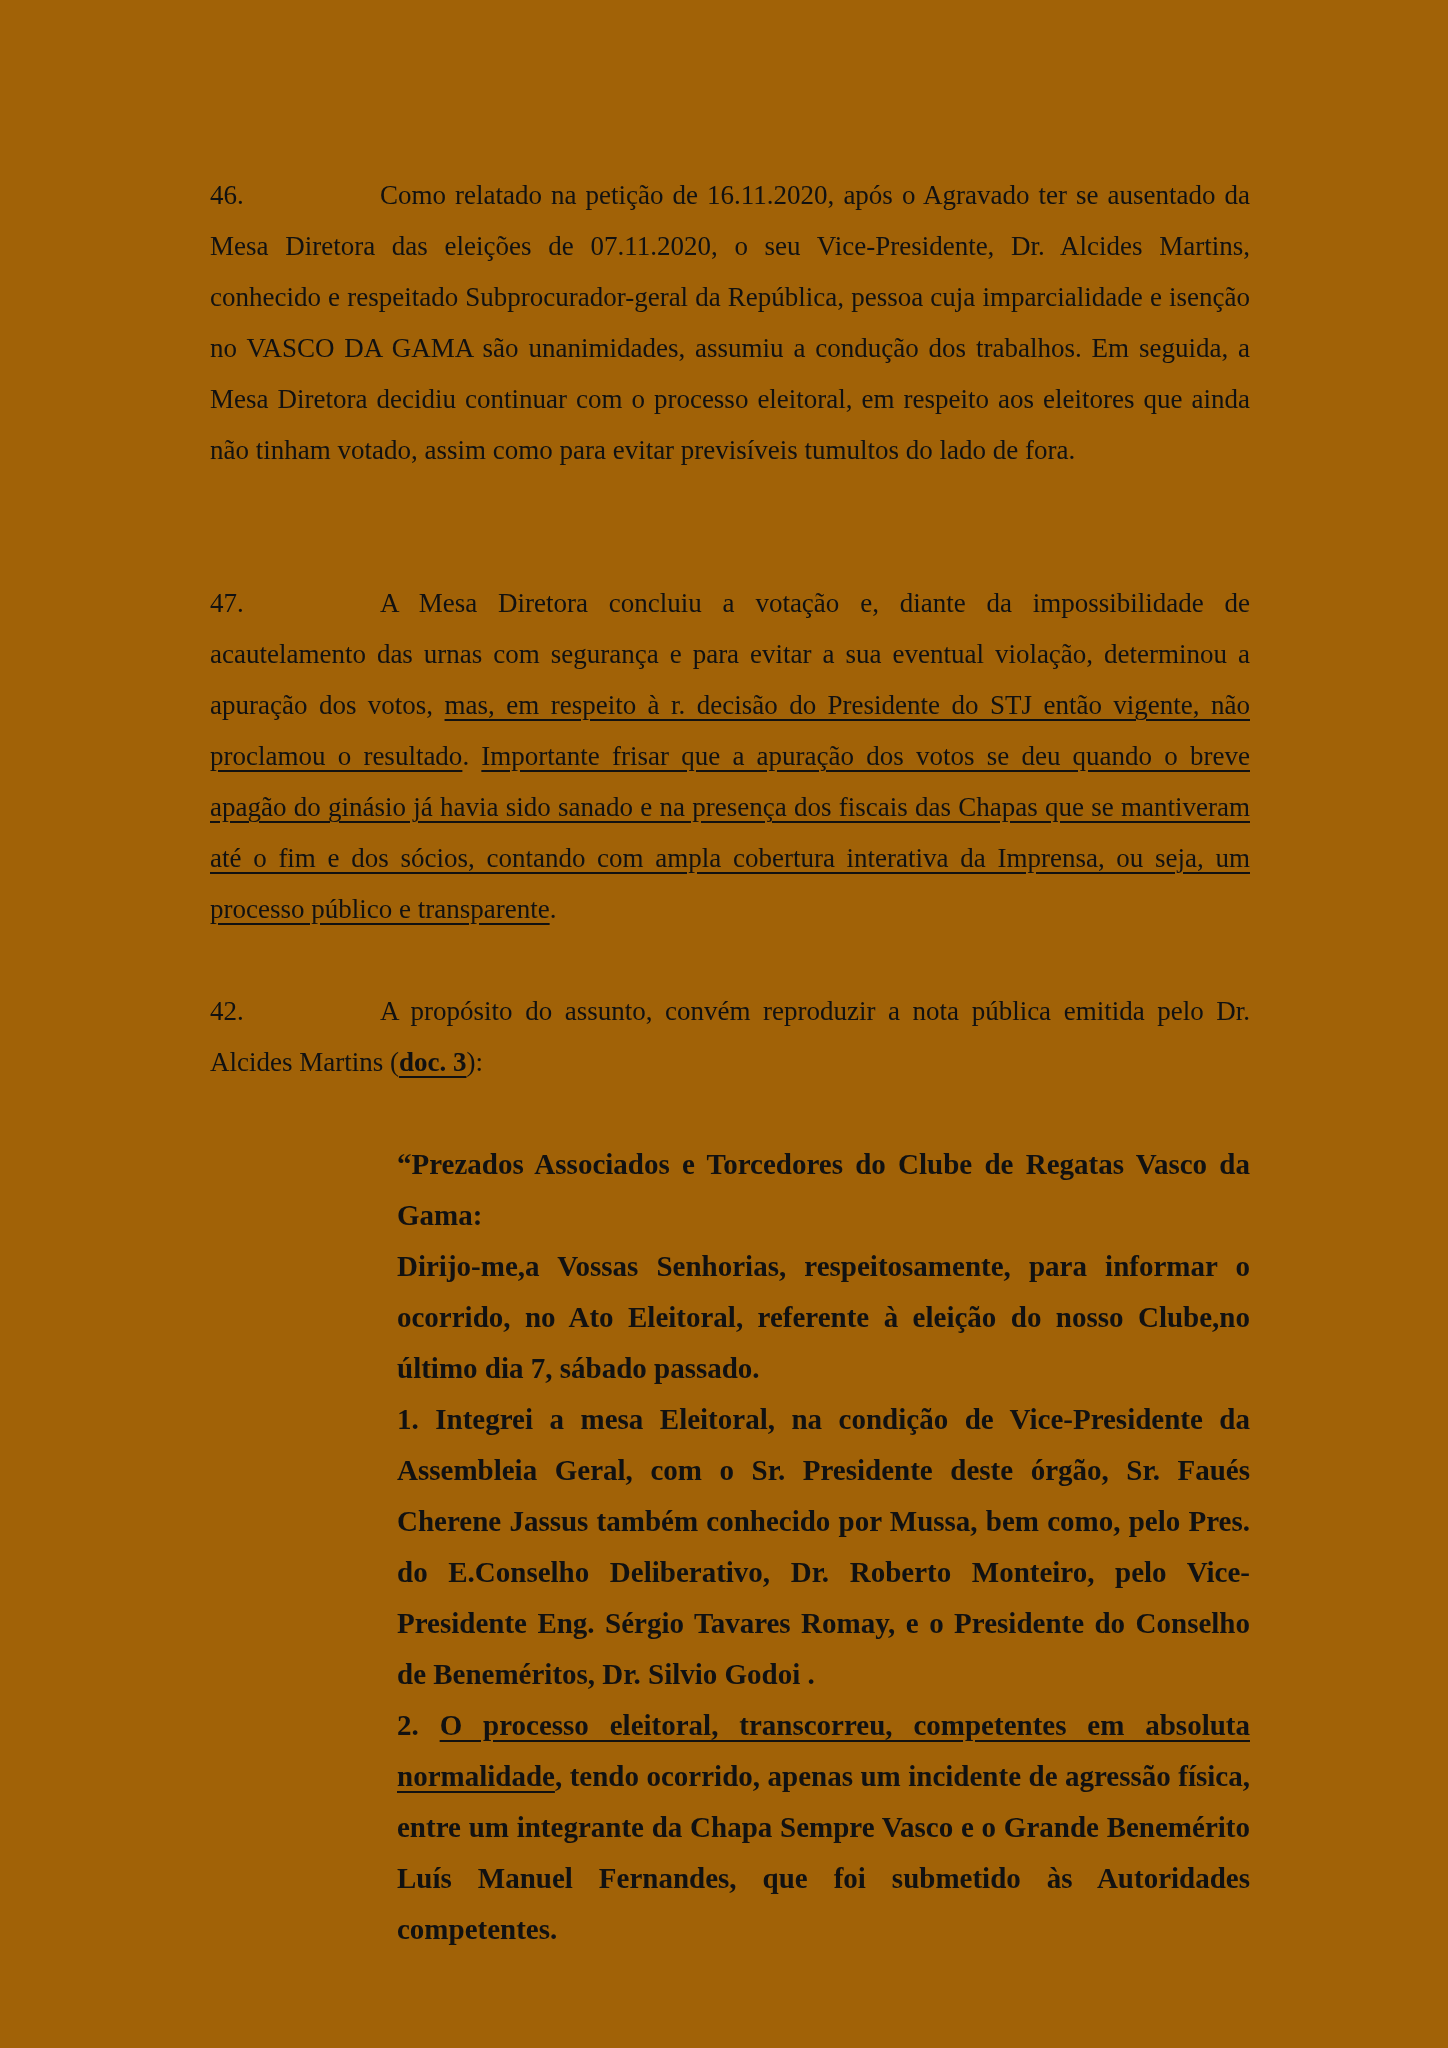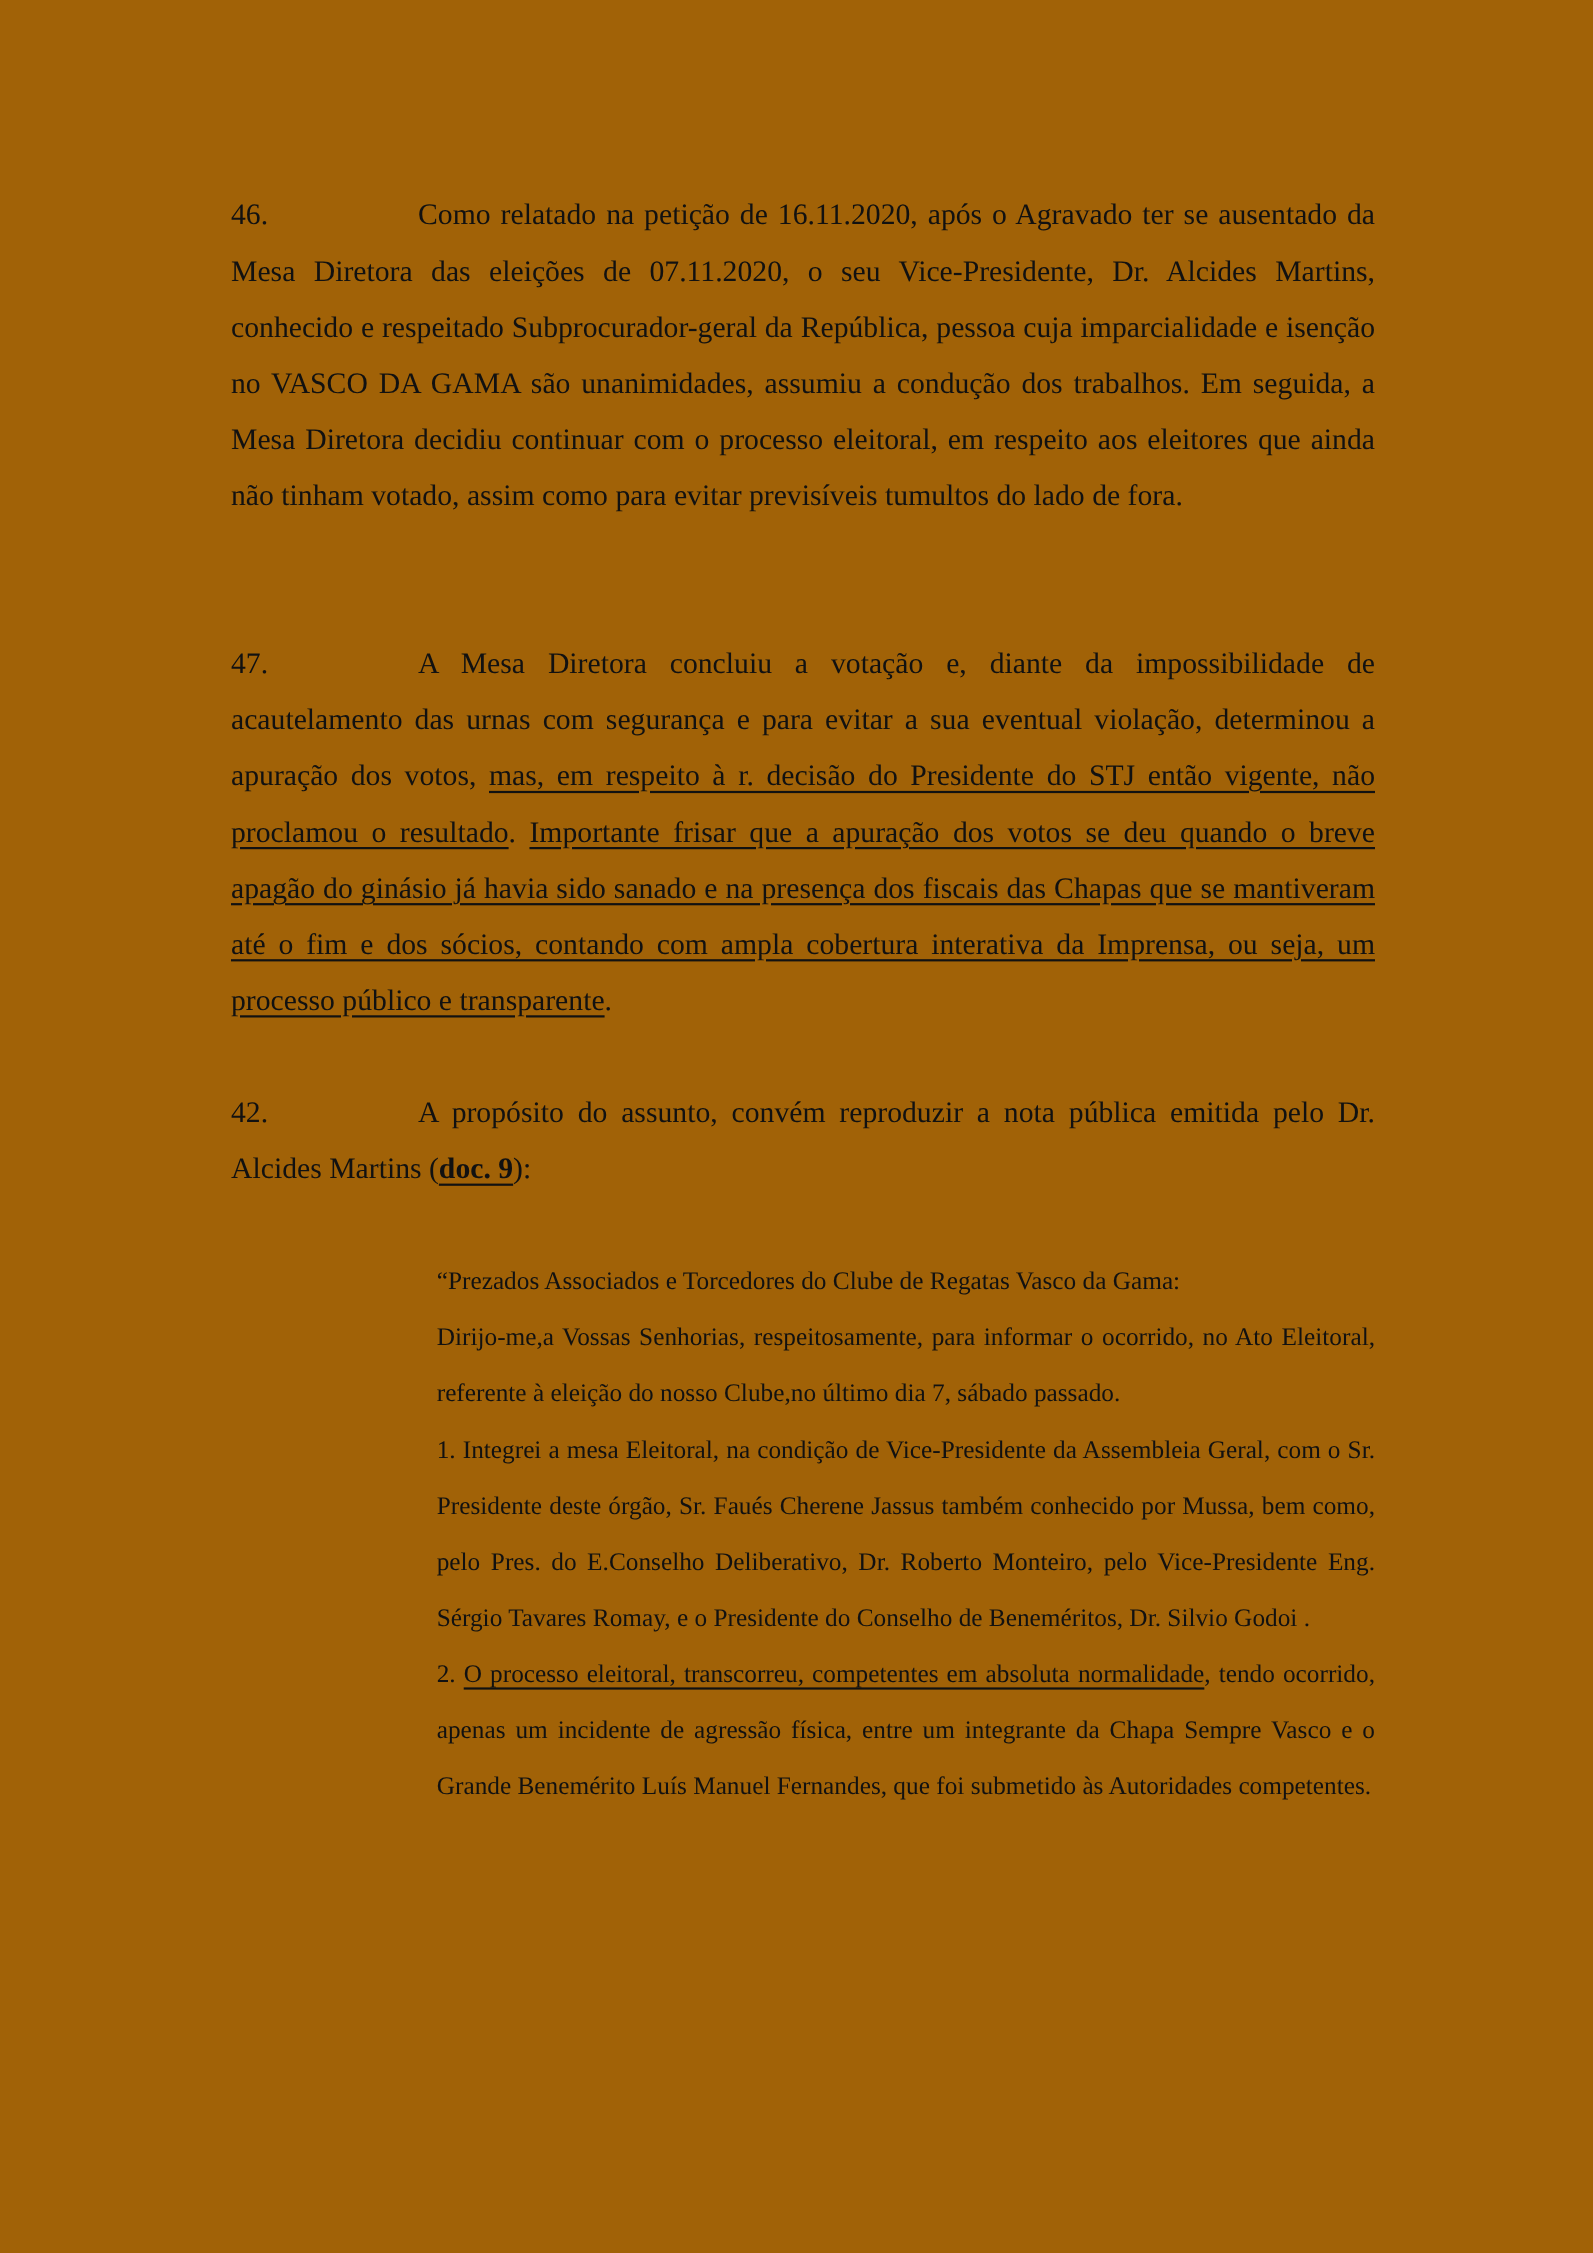--- a/index.html
+++ b/index.html
@@ -14,40 +14,40 @@
     transform-origin: left top;
   }
   .para .num { display: inline-block; width: 170px; }
   .u { text-decoration: underline; text-underline-offset: 5px; text-decoration-thickness: 1.5px; }
   .b { font-weight: bold; }
   #p46 { top: 170px; }
   #p47 { top: 578px; }
   #p48 { top: 986px; }
   .quote {
     position: absolute; left: 397px; width: 853px; top: 1139px;
-    font-size: 23px; line-height: 51px; text-align: justify;
+    font-size: 29px; line-height: 51px; text-align: justify; font-weight: bold;
   }
   .quote p { margin: 0; }
   .line-last { text-align-last: left; }
 </style>
 </head>
 <body>
 
 <div class="page">
 
   <div class="para" id="p46">
     <span class="num">46.</span><span>Como relatado na petição de 16.11.2020, após o Agravado ter se ausentado da Mesa Diretora das eleições de 07.11.2020, o seu Vice-Presidente, Dr. Alcides Martins, conhecido e respeitado Subprocurador-geral da República, pessoa cuja imparcialidade e isenção no VASCO DA GAMA são unanimidades, assumiu a condução dos trabalhos. Em seguida, a Mesa Diretora decidiu continuar com o processo eleitoral, em respeito aos eleitores que ainda não tinham votado, assim como para evitar previsíveis tumultos do lado de fora.</span>
   </div>
 
   <div class="para" id="p47">
     <span class="num">47.</span><span>A Mesa Diretora concluiu a votação e, diante da impossibilidade de acautelamento das urnas com segurança e para evitar a sua eventual violação, determinou a apuração dos votos, </span><span class="u">mas, em respeito à r. decisão do Presidente do STJ então vigente, não proclamou o resultado</span><span>. </span><span class="u">Importante frisar que a apuração dos votos se deu quando o breve apagão do ginásio já havia sido sanado e na presença dos fiscais das Chapas que se mantiveram até o fim e dos sócios, contando com ampla cobertura interativa da Imprensa, ou seja, um processo público e transparente</span><span>.</span>
   </div>
 
   <div class="para line-last" id="p48">
-    <span class="num">42.</span><span>A propósito do assunto, convém reproduzir a nota pública emitida pelo Dr. Alcides Martins (</span><span class="b u">doc. 9</span><span>):</span>
+    <span class="num">42.</span><span>A propósito do assunto, convém reproduzir a nota pública emitida pelo Dr. Alcides Martins (</span><span class="b u">doc. 3</span><span>):</span>
   </div>
 
   <div class="quote">
     <p>“Prezados Associados e Torcedores do Clube de Regatas Vasco da Gama:</p>
     <p>Dirijo-me,a Vossas Senhorias, respeitosamente, para informar o ocorrido, no Ato Eleitoral, referente à eleição do nosso Clube,no último dia 7, sábado passado.</p>
     <p>1. Integrei a mesa Eleitoral, na condição de Vice-Presidente da Assembleia Geral, com o Sr. Presidente deste órgão, Sr. Faués Cherene Jassus também conhecido por Mussa, bem como, pelo Pres. do E.Conselho Deliberativo, Dr. Roberto Monteiro, pelo Vice-Presidente Eng. Sérgio Tavares Romay, e o Presidente do Conselho de Beneméritos, Dr. Silvio Godoi .</p>
     <p><span>2. </span><span class="u">O processo eleitoral, transcorreu, competentes em absoluta normalidade</span><span>, tendo ocorrido, apenas um incidente de agressão física, entre um integrante da Chapa Sempre Vasco e o Grande Benemérito Luís Manuel Fernandes, que foi submetido às Autoridades competentes.</span></p>
   </div>
 
 </div>

